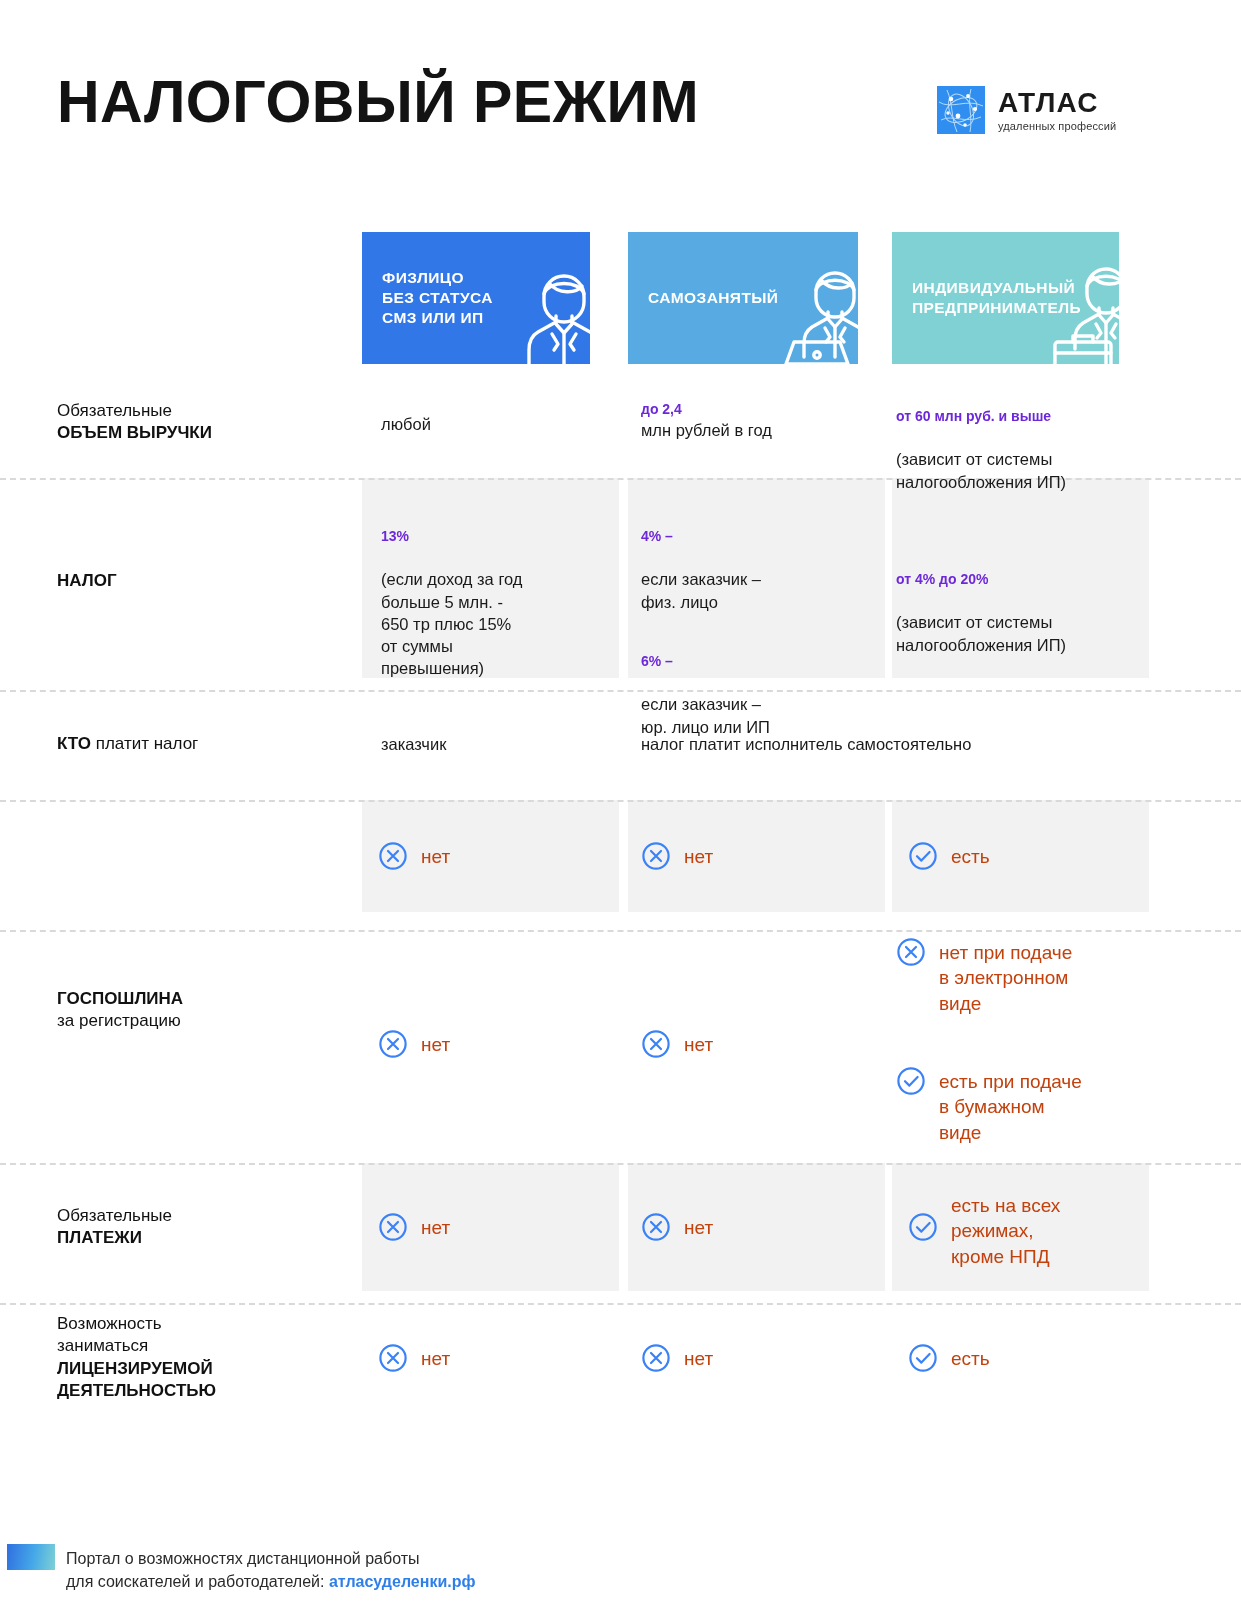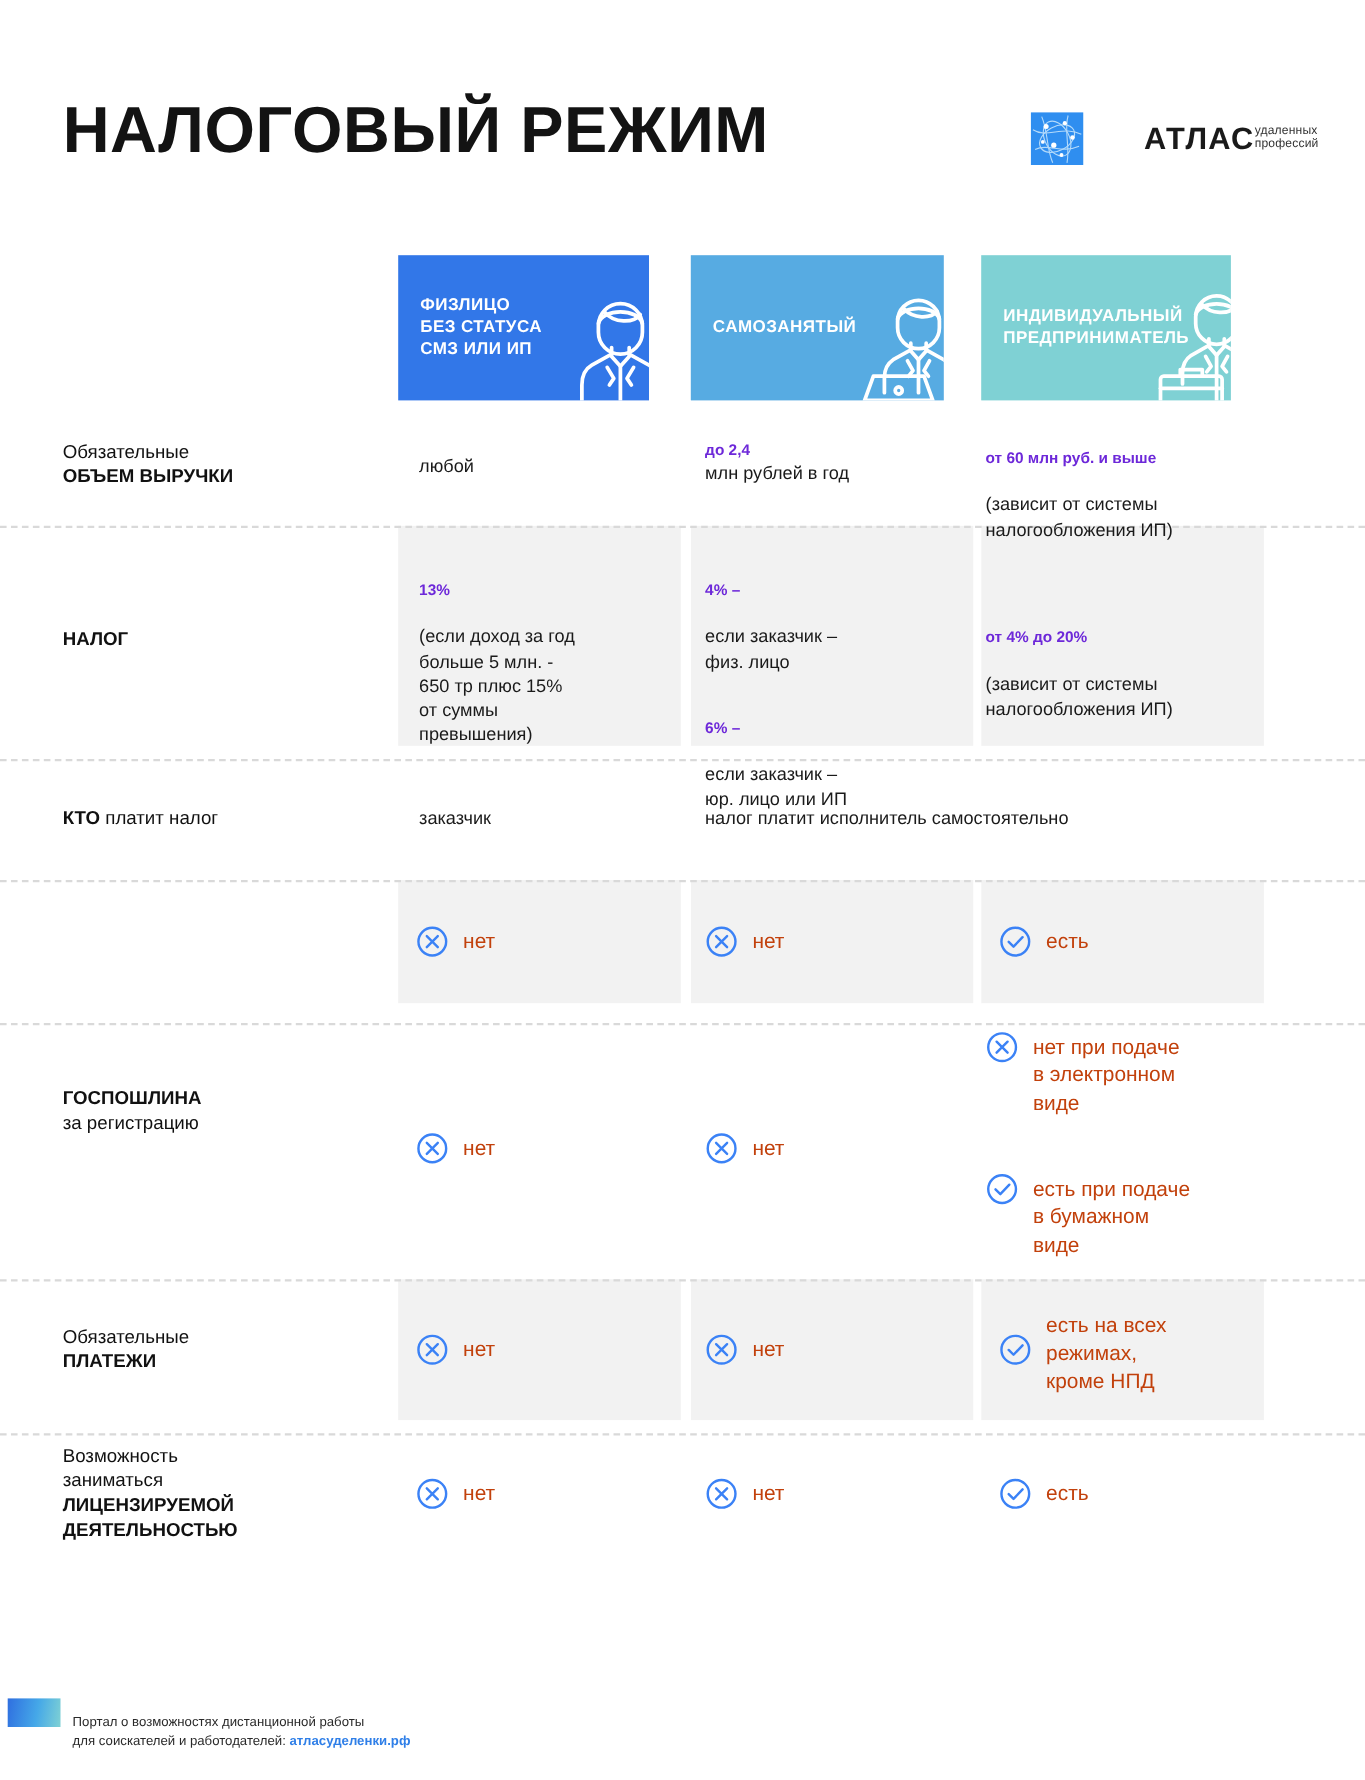--- a/index.html
+++ b/index.html
@@ -6,29 +6,29 @@
   html, body {
     width: 1241px; height: 1618px;
     background: #ffffff;
     font-family: "Liberation Sans", "DejaVu Sans", sans-serif;
     color: #111111;
     overflow: hidden;
   }
   .page { position: relative; width: 1241px; height: 1618px; }
 
   
-  .masthead { position: absolute; left: 0; top: 16px; width: 1120px; height: 185px; }
+  .masthead { position: absolute; left: 0; top: 0; width: 1120px; height: 185px; }
   .title {
     position: absolute; left: 57px; top: 68px;
     font-size: 59px; font-weight: 700; letter-spacing: 0.5px;
     color: #131313; white-space: nowrap;
   }
   .logo { position: absolute; left: 937px; top: 86px; display: flex; align-items: center; gap: 13px; }
   .logo-mark { width: 48px; height: 48px; position: relative; }
-  .logo-text { display: flex; flex-direction: row; justify-content: center; margin-left: 42px; }
+  .logo-text { display: flex; flex-direction: column; justify-content: center; }
   .logo-word { font-size: 28px; font-weight: 700; letter-spacing: 1.2px; color: #1a1a1a; line-height: 1.05; }
   .logo-sub { font-size: 11px; color: #333; letter-spacing: 0.15px; margin-top: 2px; }
 
   
   .chead {
     position: absolute; top: 232px; height: 132px;
     overflow: hidden;
     display: flex; align-items: center;
   }
   .chead.c1 { left: 362px; width: 228px; background: #3277e8; }
@@ -76,22 +76,22 @@
   .iconrow .txt { font-size: 19px; line-height: 1.33; color: #c2410c; padding-top: 3px; }
   .ico { flex: 0 0 auto; width: 30px; height: 30px; }
 
   
   .footer { position: absolute; left: 0; top: 1530px; width: 1241px; height: 60px; }
   .footer-bar {
     position: absolute; left: 7px; top: 14px; width: 48px; height: 26px;
     background: linear-gradient(100deg, #2f6fe0 0%, #45a8e8 55%, #7fd1d4 100%);
   }
   .footer-text {
-    position: absolute; left: 66px; top: 27px;
-    font-size: 12px; line-height: 1.45; color: #2a2a2a;
+    position: absolute; left: 66px; top: 17px;
+    font-size: 16px; line-height: 1.45; color: #2a2a2a;
   }
   .footer-text .url { color: #2f7fe8; font-weight: 700; }
 </style>
 </head>
 <body>
 
 <div class="page">
 
   <div class="masthead">
     <div class="title">НАЛОГОВЫЙ РЕЖИМ</div>

